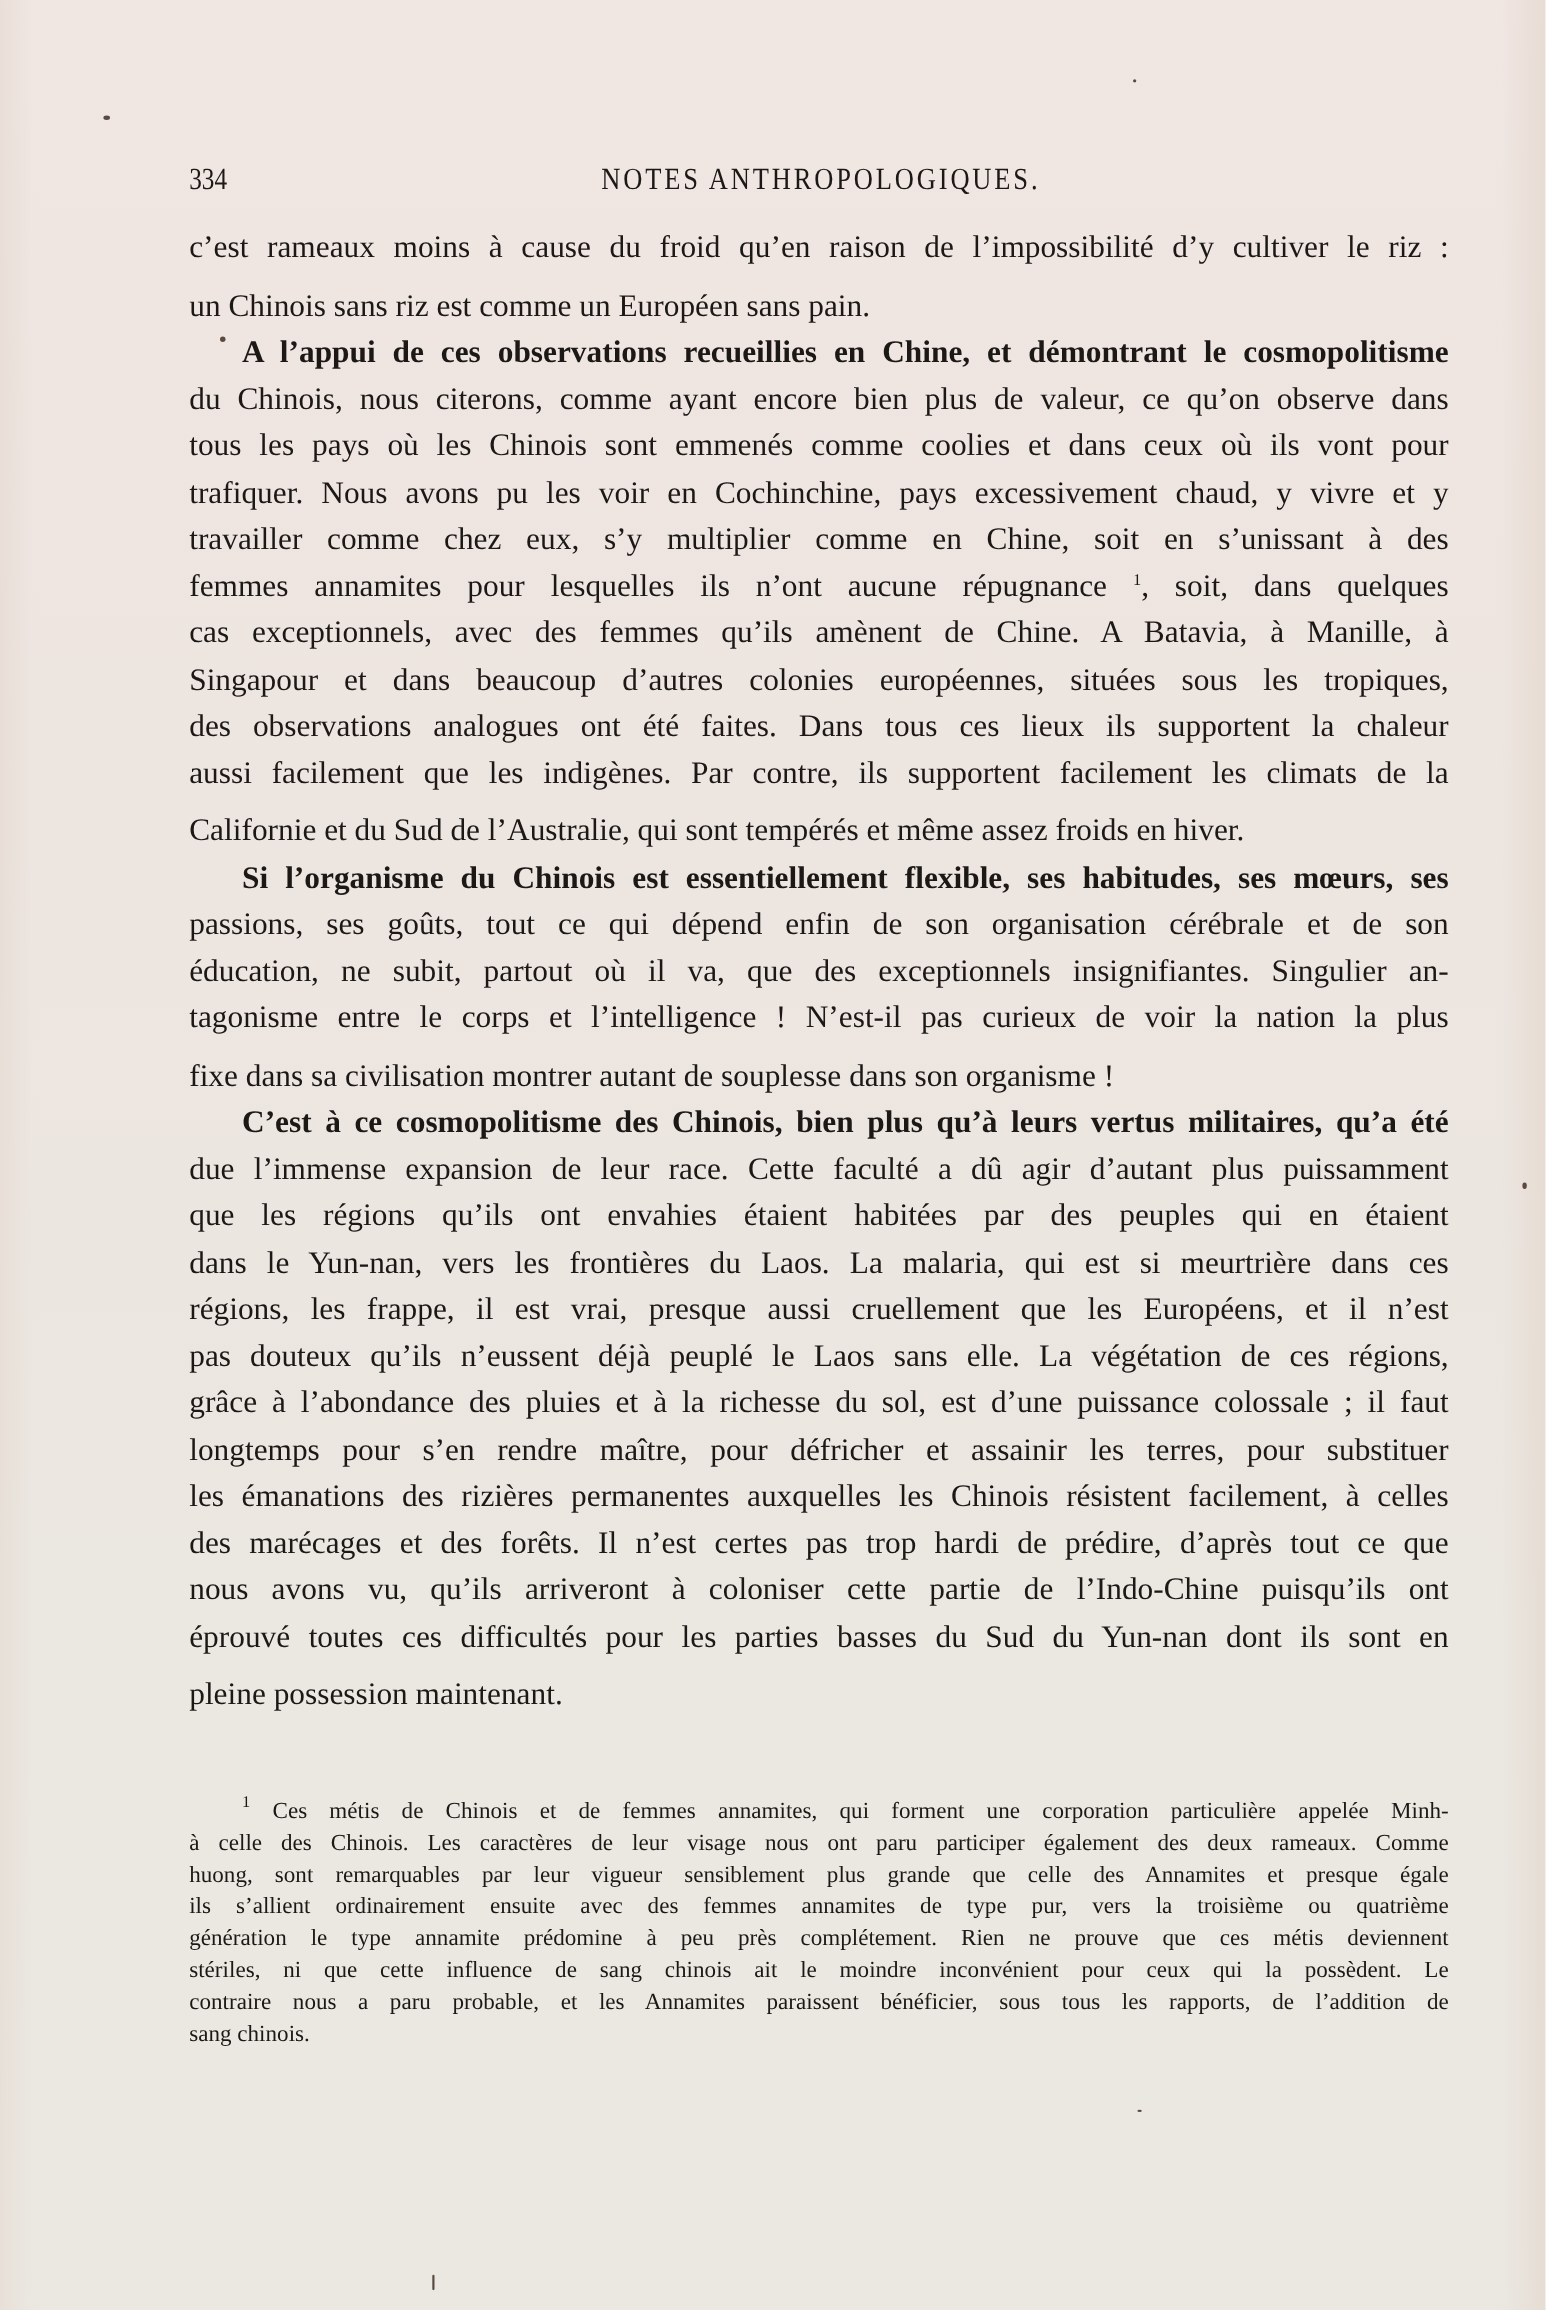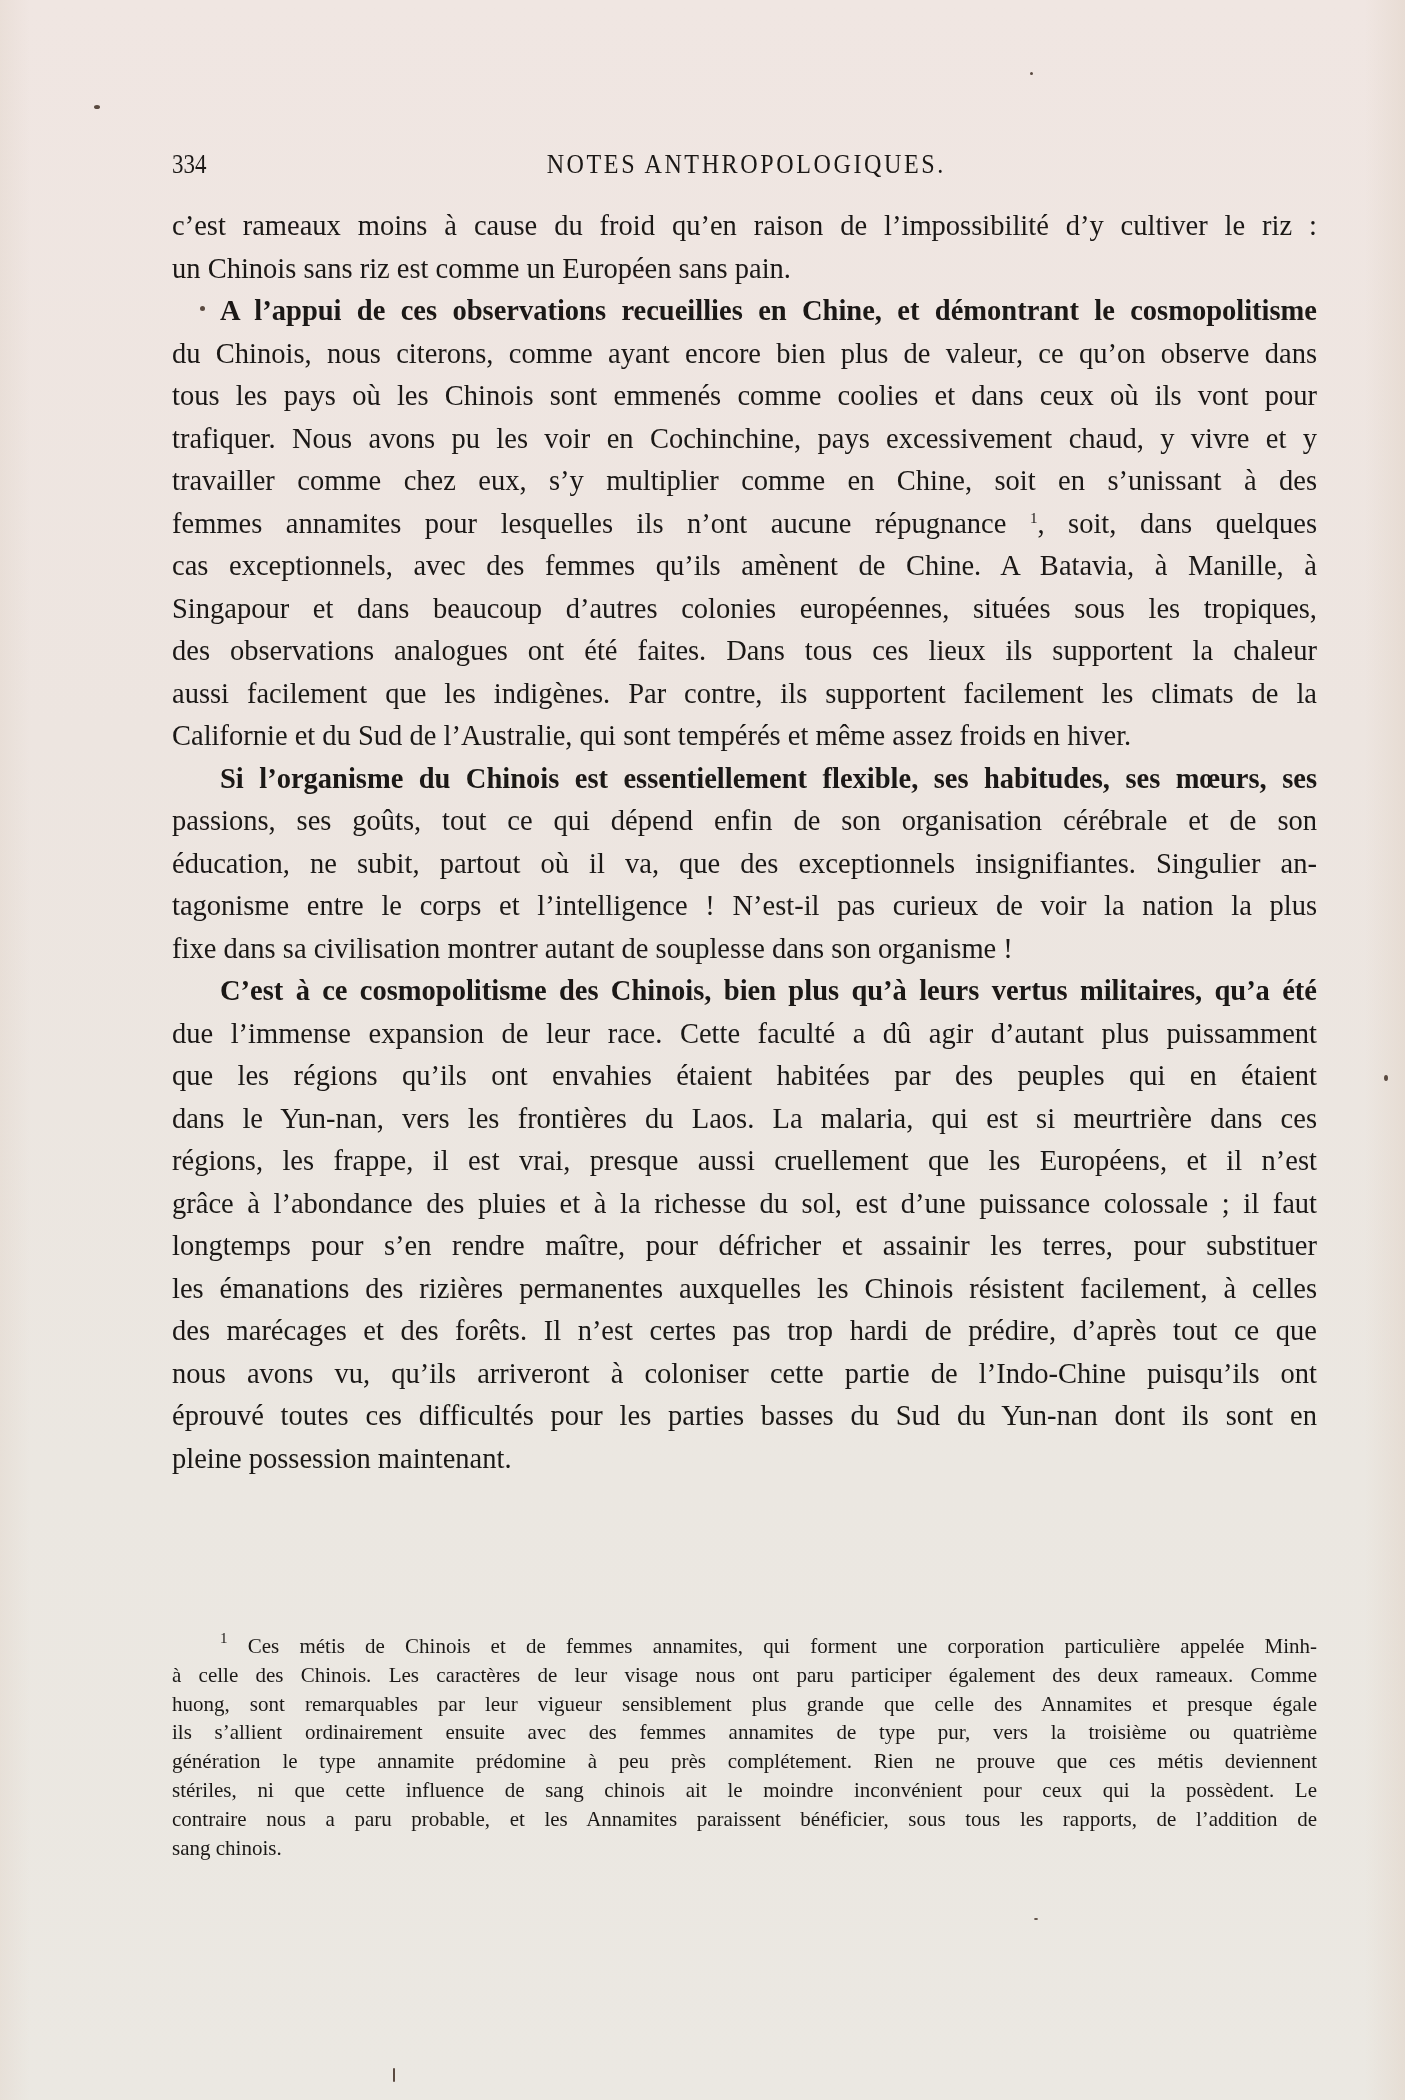--- a/index.html
+++ b/index.html
@@ -69,20 +69,21 @@
     .body-text .line {
       display: block;
       height: 42.5px;
       white-space: nowrap;
       text-align-last: justify;
       text-align: justify;
       overflow: hidden;
     }
     .body-text .line.last {
       text-align-last: left;
+      margin-top: 10px;
     }
     .body-text .line.indent {
       padding-left: 48px;
       font-weight: bold;
     }
     .footnotes {
       position: absolute;
       left: 172px;
       top: 1632px;
       width: 1145px;
@@ -142,20 +143,21 @@
   <span class="line indent">Si l’organisme du Chinois est essentiellement flexible, ses habitudes, ses mœurs, ses</span>
   <span class="line">passions, ses goûts, tout ce qui dépend enfin de son organisation cérébrale et de son</span>
   <span class="line">éducation, ne subit, partout où il va, que des exceptionnels insignifiantes. Singulier an-</span>
   <span class="line">tagonisme entre le corps et l’intelligence ! N’est-il pas curieux de voir la nation la plus</span>
   <span class="line last">fixe dans sa civilisation montrer autant de souplesse dans son organisme !</span>
   <span class="line indent">C’est à ce cosmopolitisme des Chinois, bien plus qu’à leurs vertus militaires, qu’a été</span>
   <span class="line">due l’immense expansion de leur race. Cette faculté a dû agir d’autant plus puissamment</span>
   <span class="line">que les régions qu’ils ont envahies étaient habitées par des peuples qui en étaient</span>
   <span class="line">dans le Yun-nan, vers les frontières du Laos. La malaria, qui est si meurtrière dans ces</span>
   <span class="line">régions, les frappe, il est vrai, presque aussi cruellement que les Européens, et il n’est</span>
+  <span class="line">pas douteux qu’ils n’eussent déjà peuplé le Laos sans elle. La végétation de ces régions,</span>
   <span class="line">grâce à l’abondance des pluies et à la richesse du sol, est d’une puissance colossale ; il faut</span>
   <span class="line">longtemps pour s’en rendre maître, pour défricher et assainir les terres, pour substituer</span>
   <span class="line">les émanations des rizières permanentes auxquelles les Chinois résistent facilement, à celles</span>
   <span class="line">des marécages et des forêts. Il n’est certes pas trop hardi de prédire, d’après tout ce que</span>
   <span class="line">nous avons vu, qu’ils arriveront à coloniser cette partie de l’Indo-Chine puisqu’ils ont</span>
   <span class="line">éprouvé toutes ces difficultés pour les parties basses du Sud du Yun-nan dont ils sont en</span>
   <span class="line last">pleine possession maintenant.</span>
 </div>
 
 <div class="footnotes">

